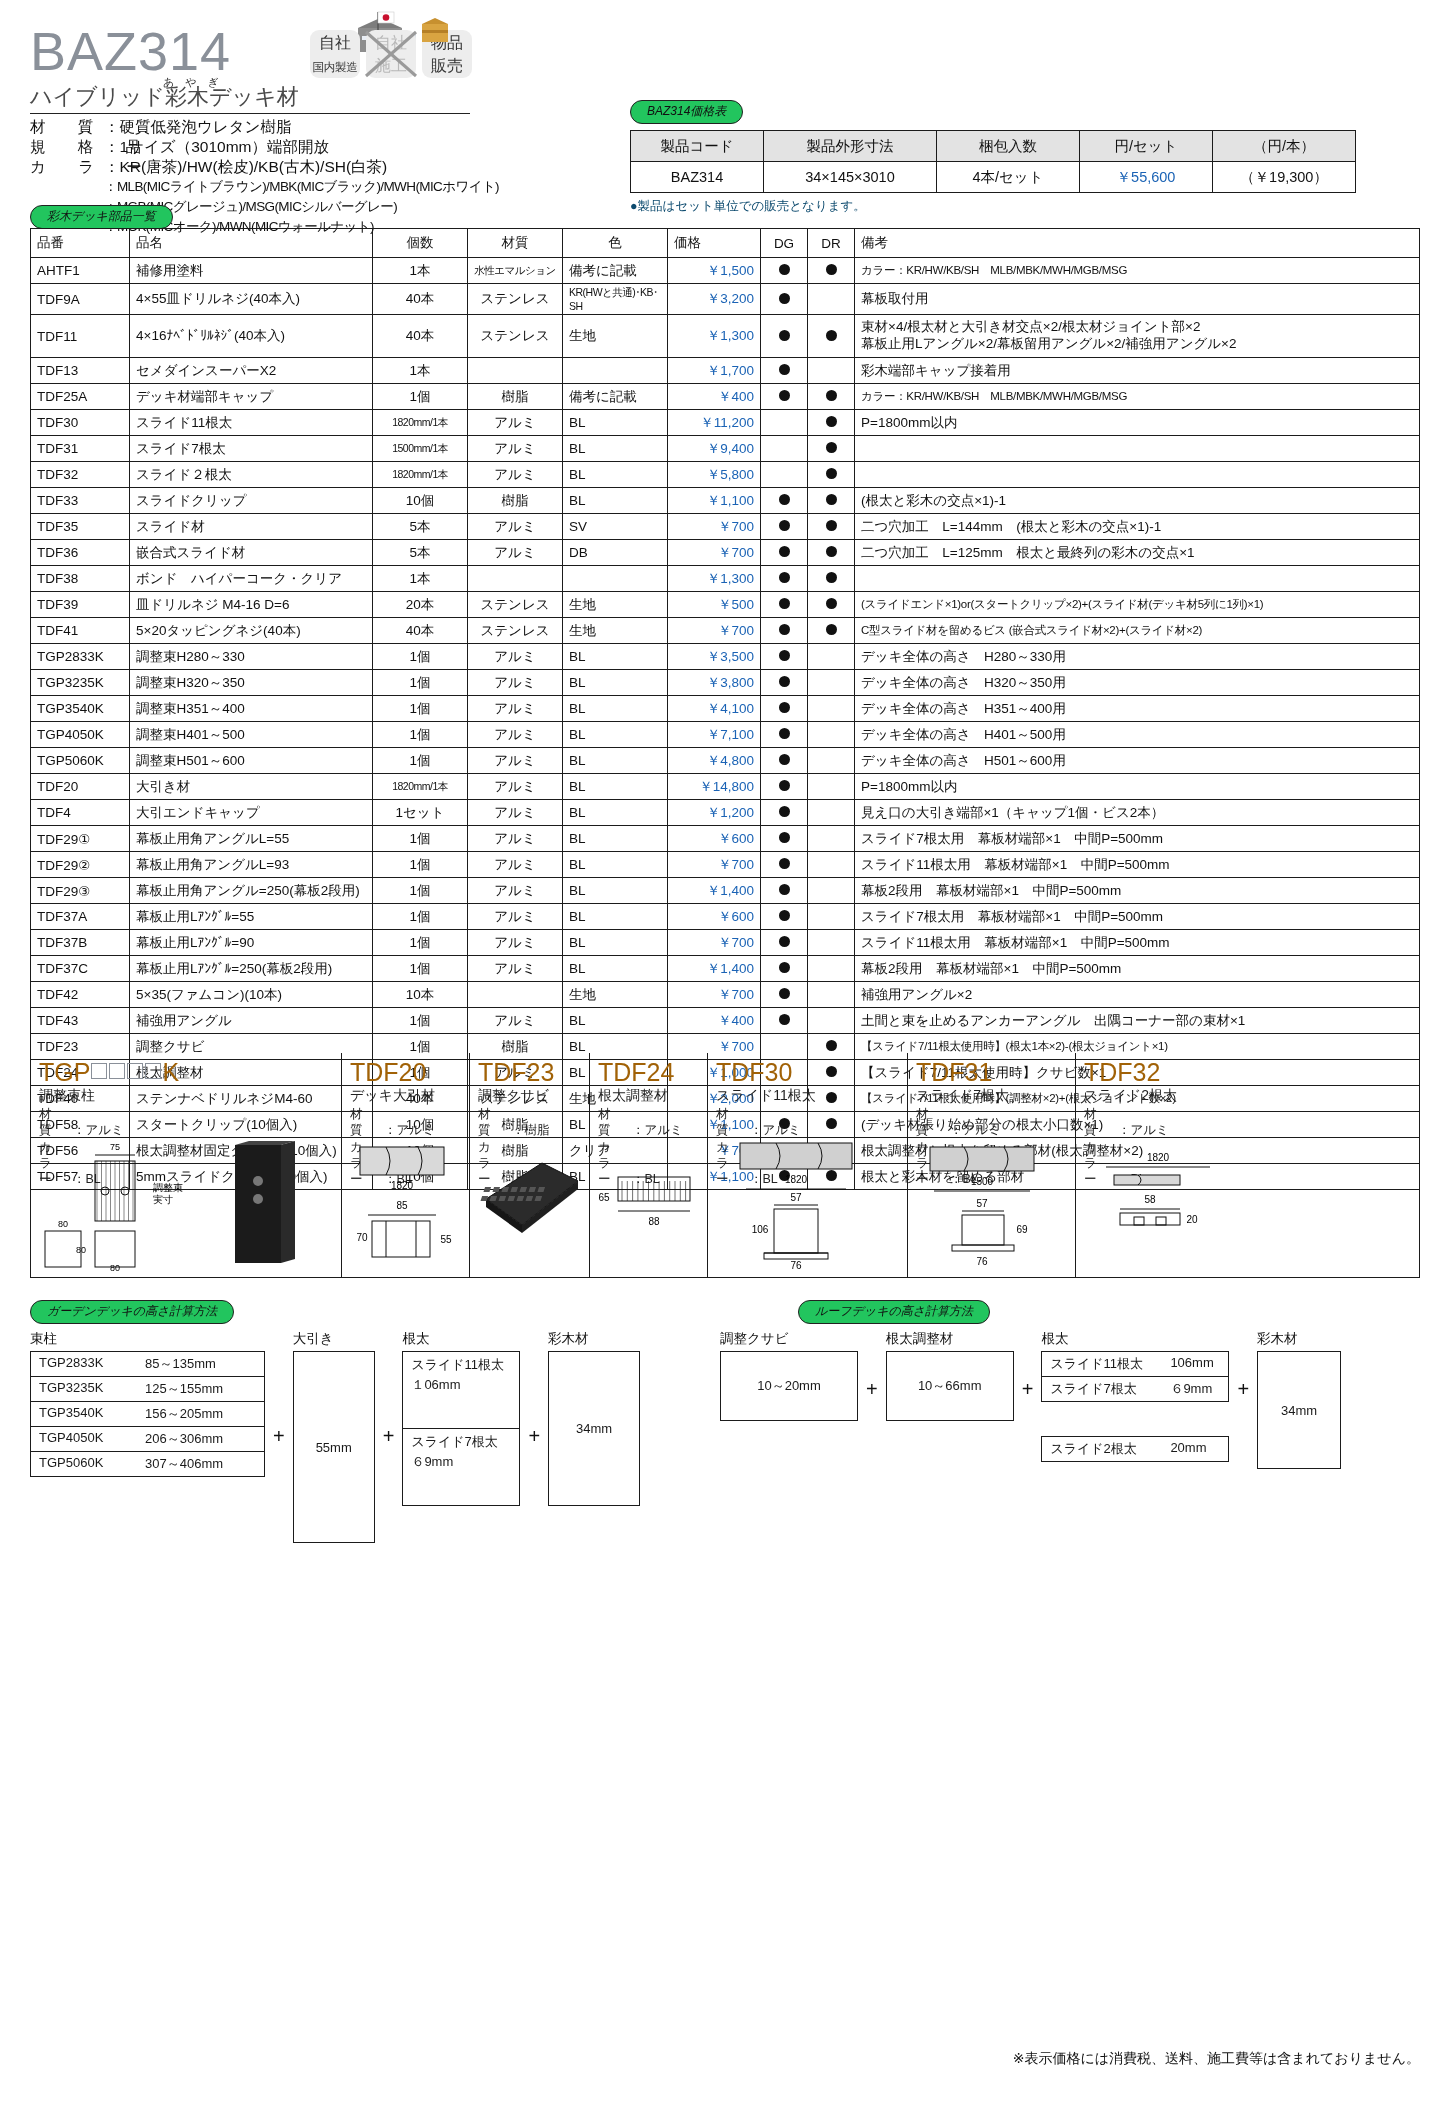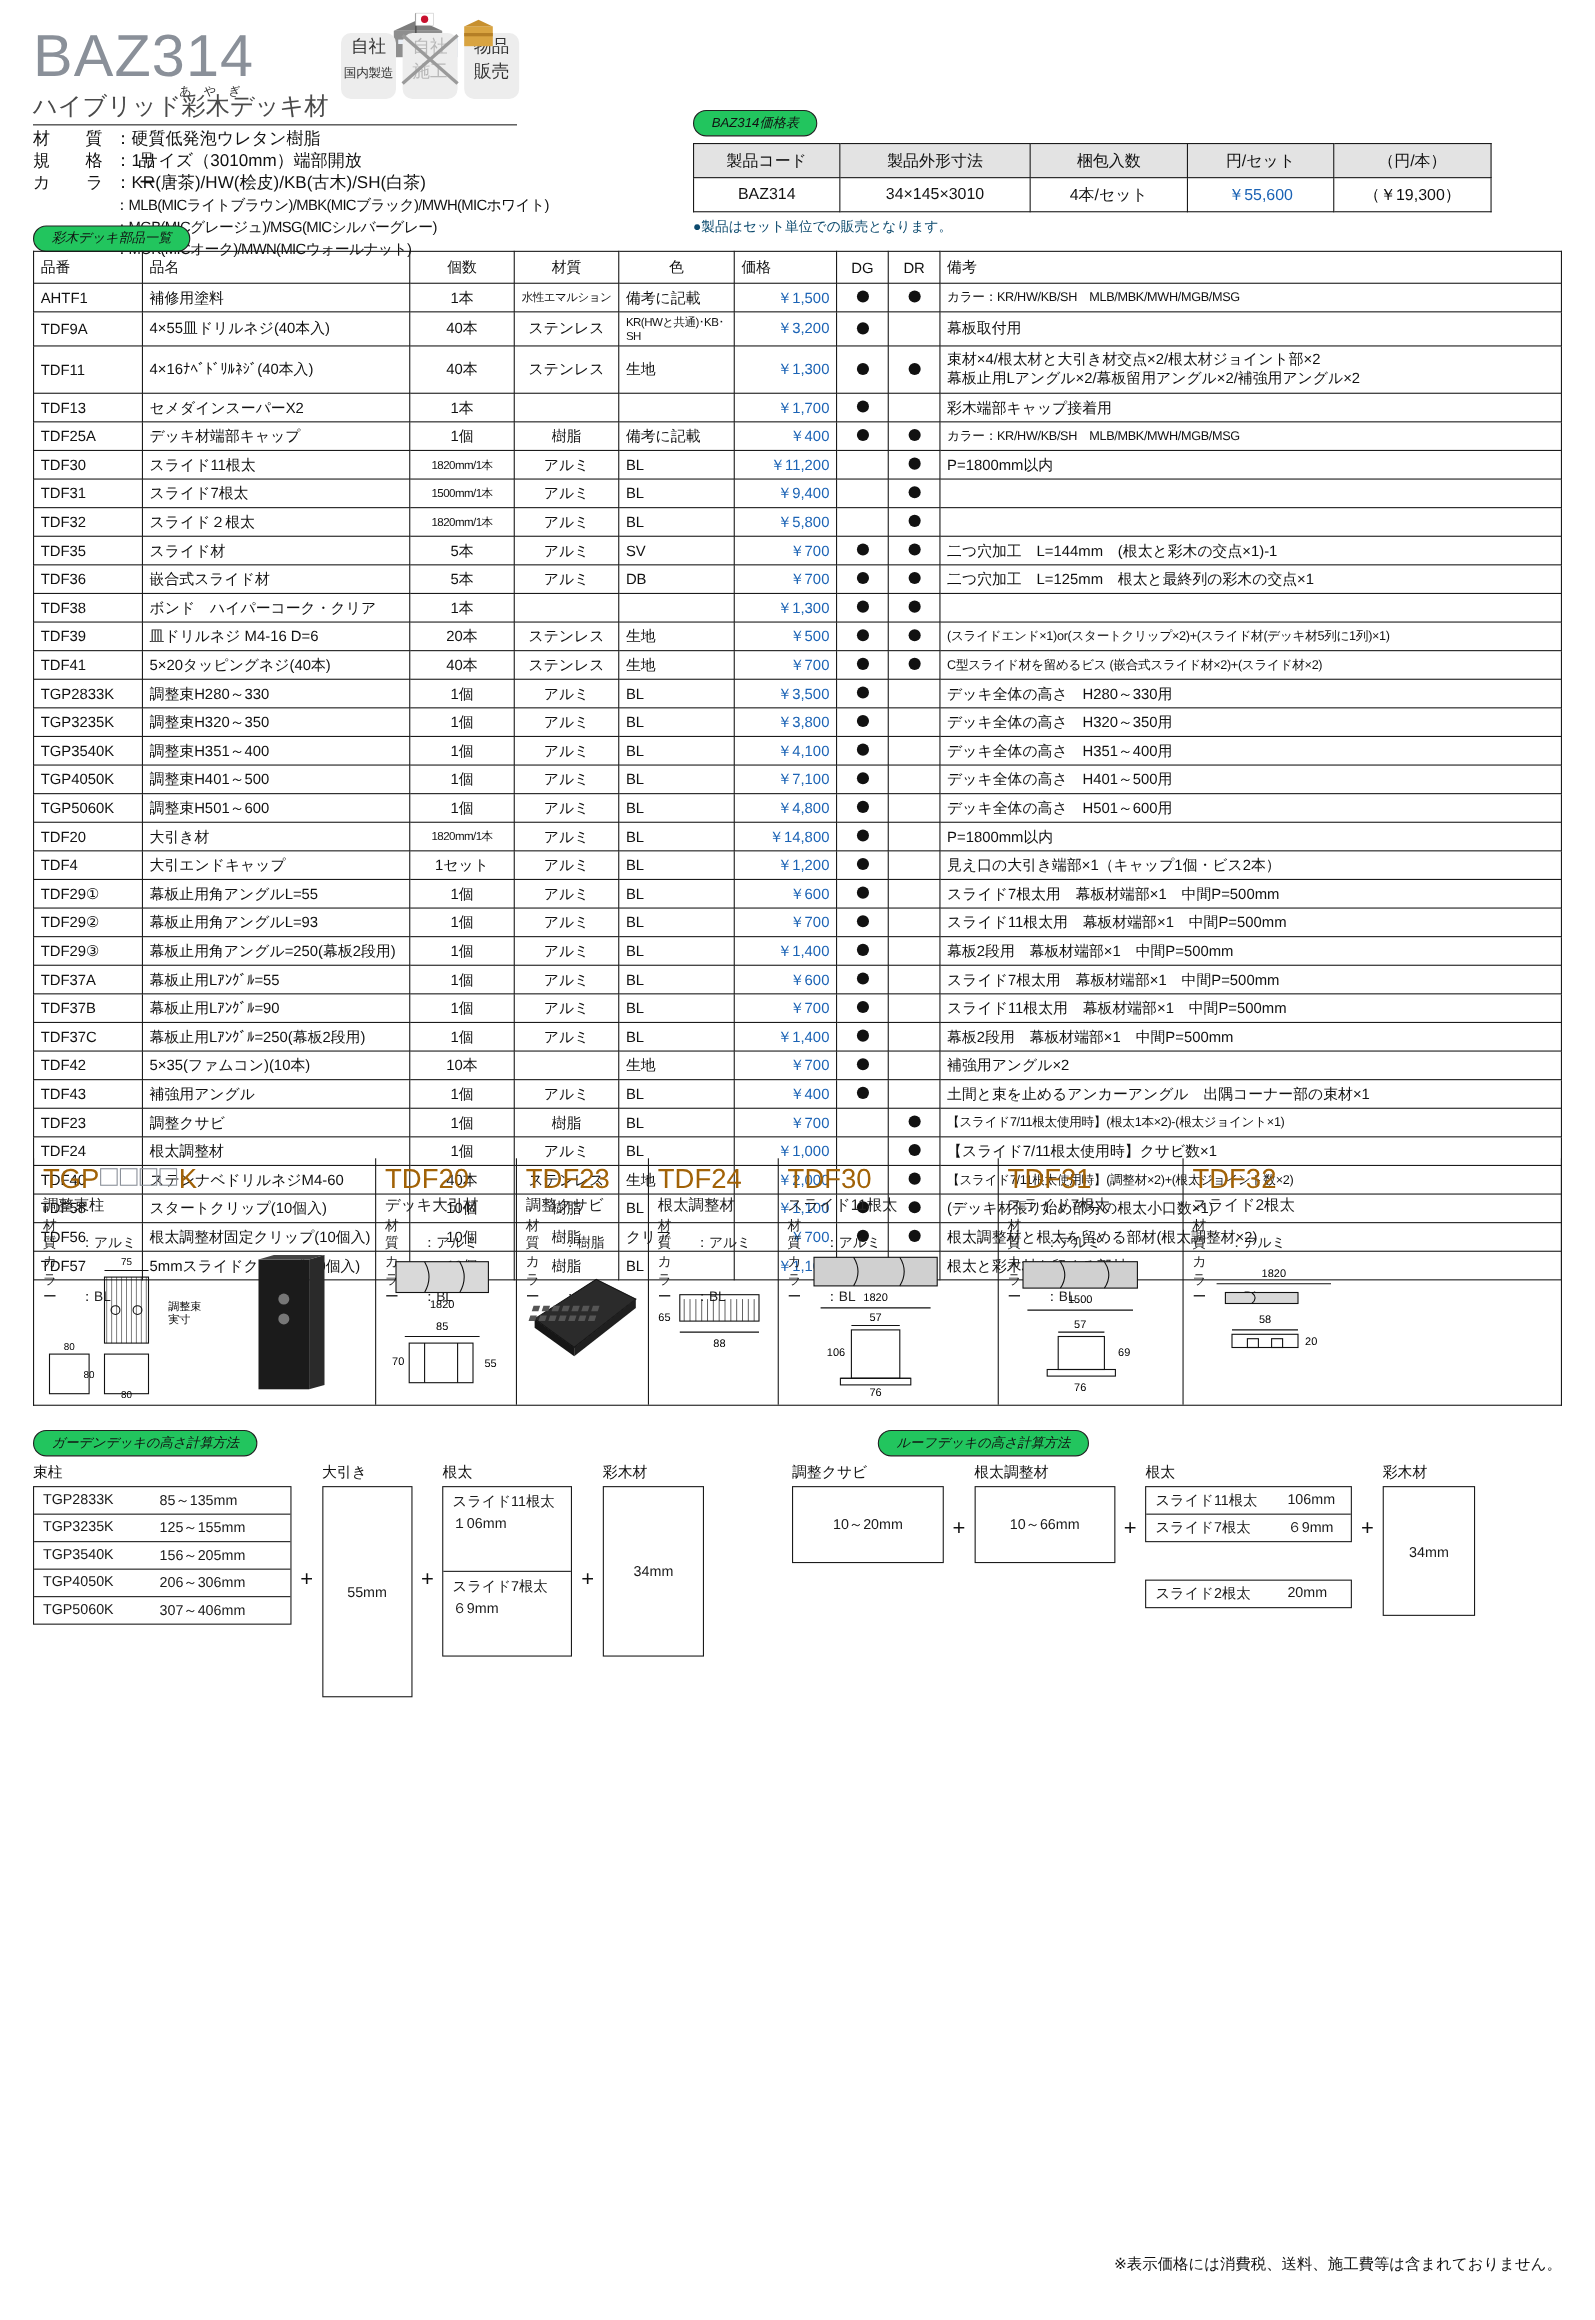--- a/index.html
+++ b/index.html
@@ -23,21 +23,21 @@
   .hr-main{position:absolute;left:0;top:99px;width:440px;height:0;border-top:1.6px solid #222;}
 
   .spec{position:absolute;left:0;top:103px;font-size:15.5px;line-height:20px;color:#111;}
   .spec .row{white-space:nowrap;}
   .spec .lbl{display:inline-block;width:74px;letter-spacing:14px;}
   .spec .sub{display:block;padding-left:74px;font-size:13.5px;letter-spacing:-0.6px;}
 
   
   .badges{position:absolute;left:280px;top:0px;width:190px;height:68px;}
   .badge{
-    position:absolute;width:50px;height:60px;border-radius:9px;background:#ededed;
+    position:absolute;width:50px;height:48px;border-radius:9px;background:#ededed;
     font-size:16px;line-height:23px;text-align:center;color:#333;padding-top:1px;
     box-sizing:border-box;
   }
   .badge.b1{left:0px;top:16px;}
   .badge.b2{left:56px;top:16px;}
   .badge.b3{left:112px;top:16px;}
   .xmark{position:absolute;left:52px;top:14px;width:58px;height:52px;}
   .xmark svg{width:100%;height:100%;}
   .fac{position:absolute;left:38px;top:-4px;width:72px;height:46px;}
   .truck{position:absolute;left:106px;top:-2px;width:44px;height:40px;}
@@ -303,20 +303,31 @@
         <tr>
           <td class="c-no">TDF32</td>
           <td class="c-name">スライド２根太</td>
           <td class="c-qty tiny">1820mm/1本</td>
           <td class="c-mat">アルミ</td>
           <td class="c-col">BL</td>
           <td class="c-price">￥5,800</td>
           <td class="c-dg"></td>
           <td class="c-dr"><span class="dot"></span></td>
           <td class="c-rem"></td>
+        </tr>
+        <tr>
+          <td class="c-no">TDF33</td>
+          <td class="c-name">スライドクリップ</td>
+          <td class="c-qty">10個</td>
+          <td class="c-mat">樹脂</td>
+          <td class="c-col">BL</td>
+          <td class="c-price">￥1,100</td>
+          <td class="c-dg"><span class="dot"></span></td>
+          <td class="c-dr"><span class="dot"></span></td>
+          <td class="c-rem">(根太と彩木の交点×1)-1</td>
         </tr>
         <tr>
           <td class="c-no">TDF35</td>
           <td class="c-name">スライド材</td>
           <td class="c-qty">5本</td>
           <td class="c-mat">アルミ</td>
           <td class="c-col">SV</td>
           <td class="c-price">￥700</td>
           <td class="c-dg"><span class="dot"></span></td>
           <td class="c-dr"><span class="dot"></span></td>

